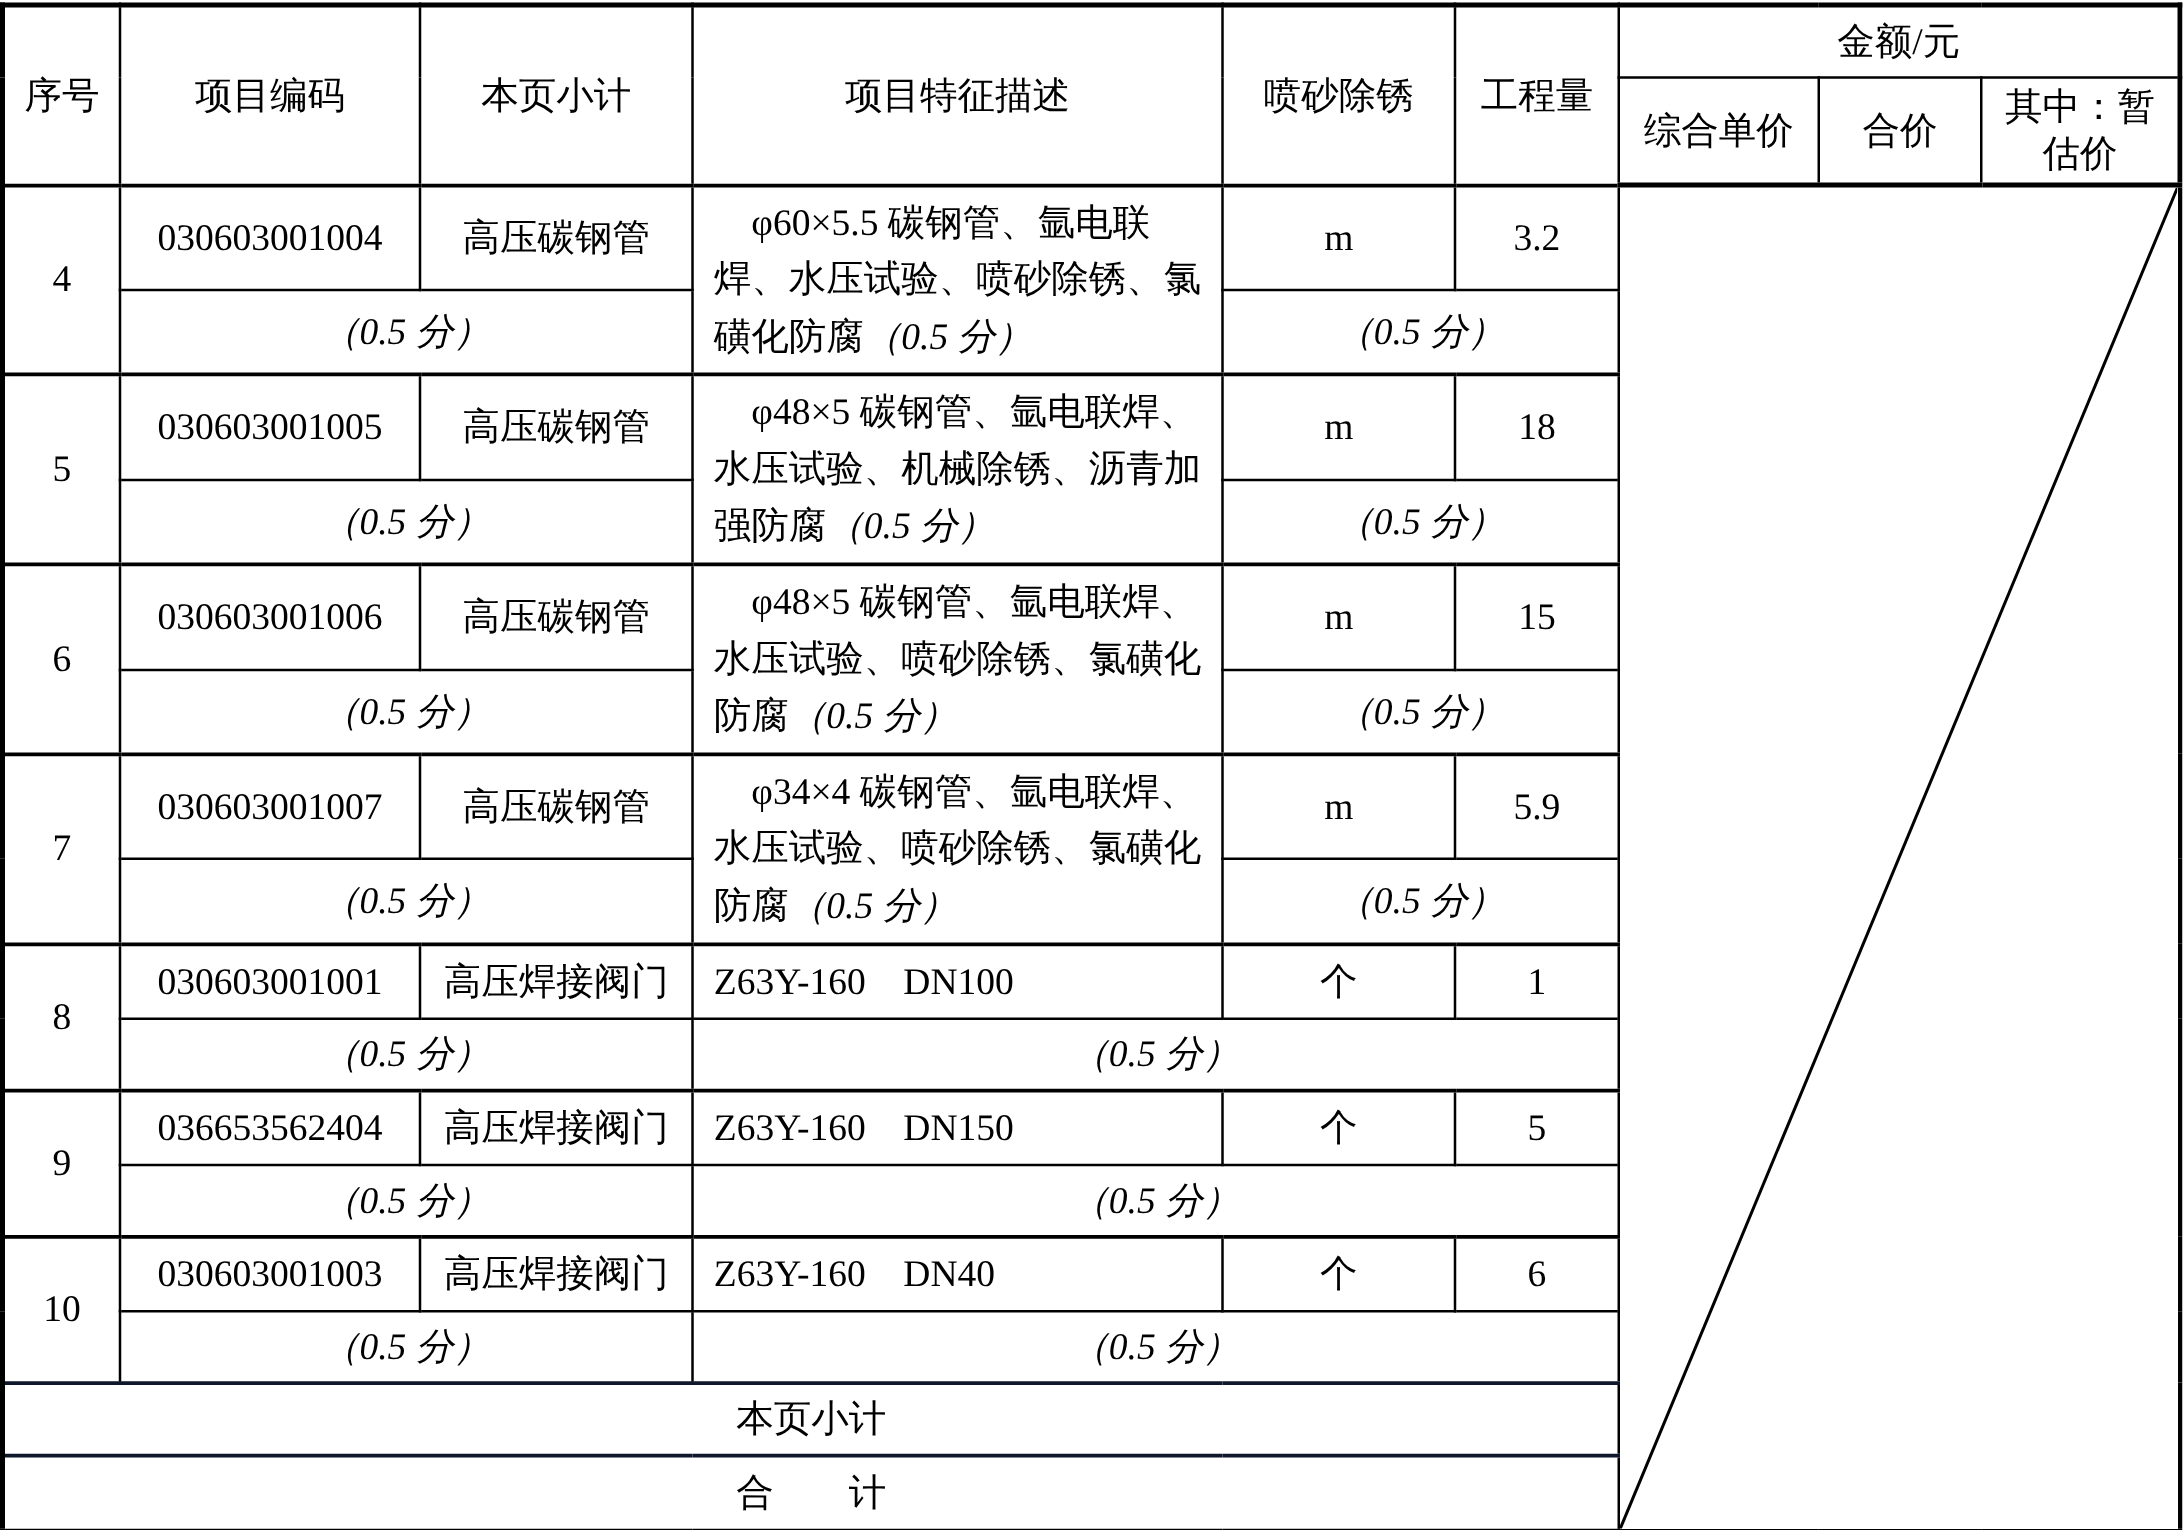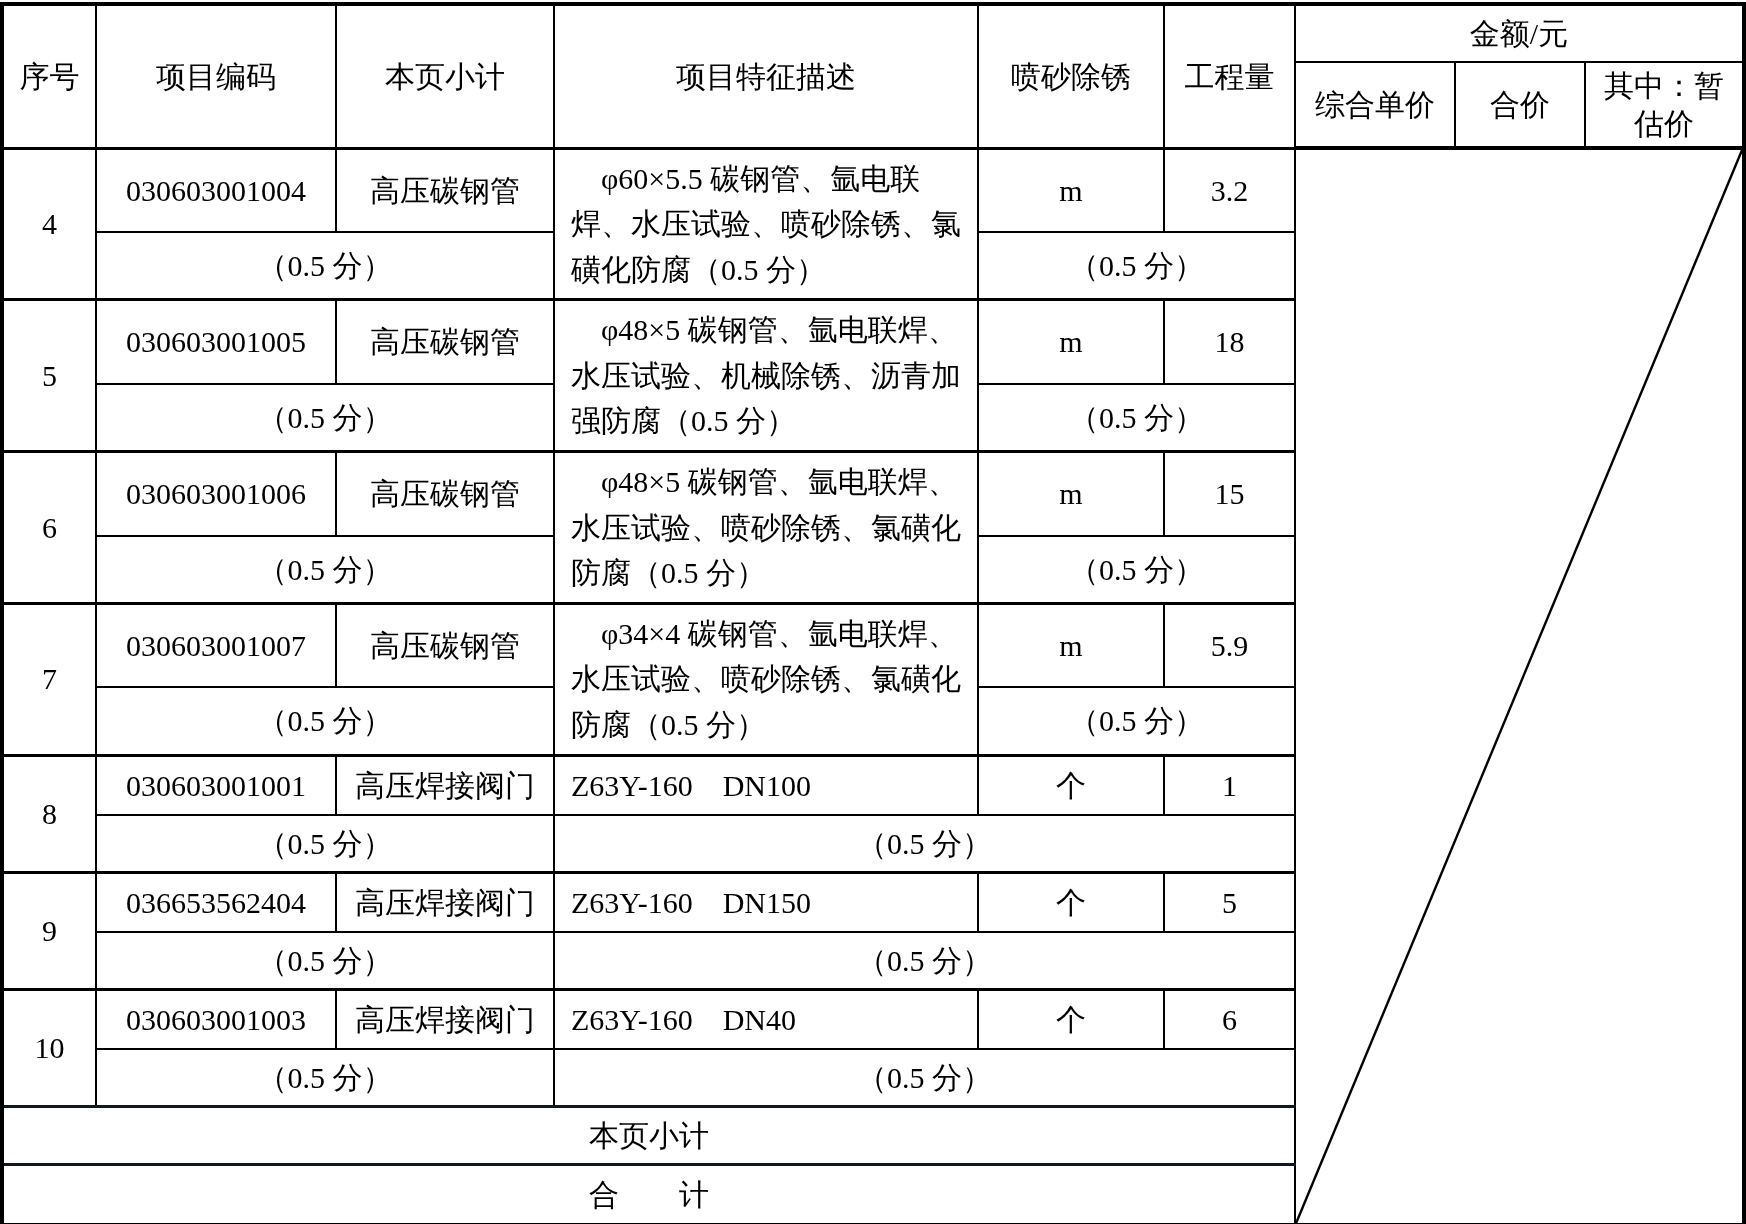--- a/index.html
+++ b/index.html
@@ -22,21 +22,21 @@
   tr.hdr1 td{border-bottom-width:2px;}
   tr.hdr2 td{border-bottom:4px solid #000;}
   td.hspan{border-bottom:6px solid #0c4a6e;}
   tr.row-start td{border-top:3px solid #000;margin-top:12px;}
   tr.foot td{border-top:3px solid #0f172a;}
   td.desc{
     text-align:left;padding:6px 16px;text-indent:1.0em;
     line-height:1.52;
   }
   td.desc-center{text-align:left;text-indent:0;}
-  .note{text-align:center;}
+  .note{font-style:italic;text-align:center;}
   td.slash-cell{position:relative;padding:0;border-left:2px solid #000;}
   .slash-svg{position:absolute;left:0;top:0;width:100%;height:100%;display:block;}
 </style>
 </head>
 <body>
 
 <div class="page">
 <table class="boq">
   <colgroup>
     <col style="width:94px">

